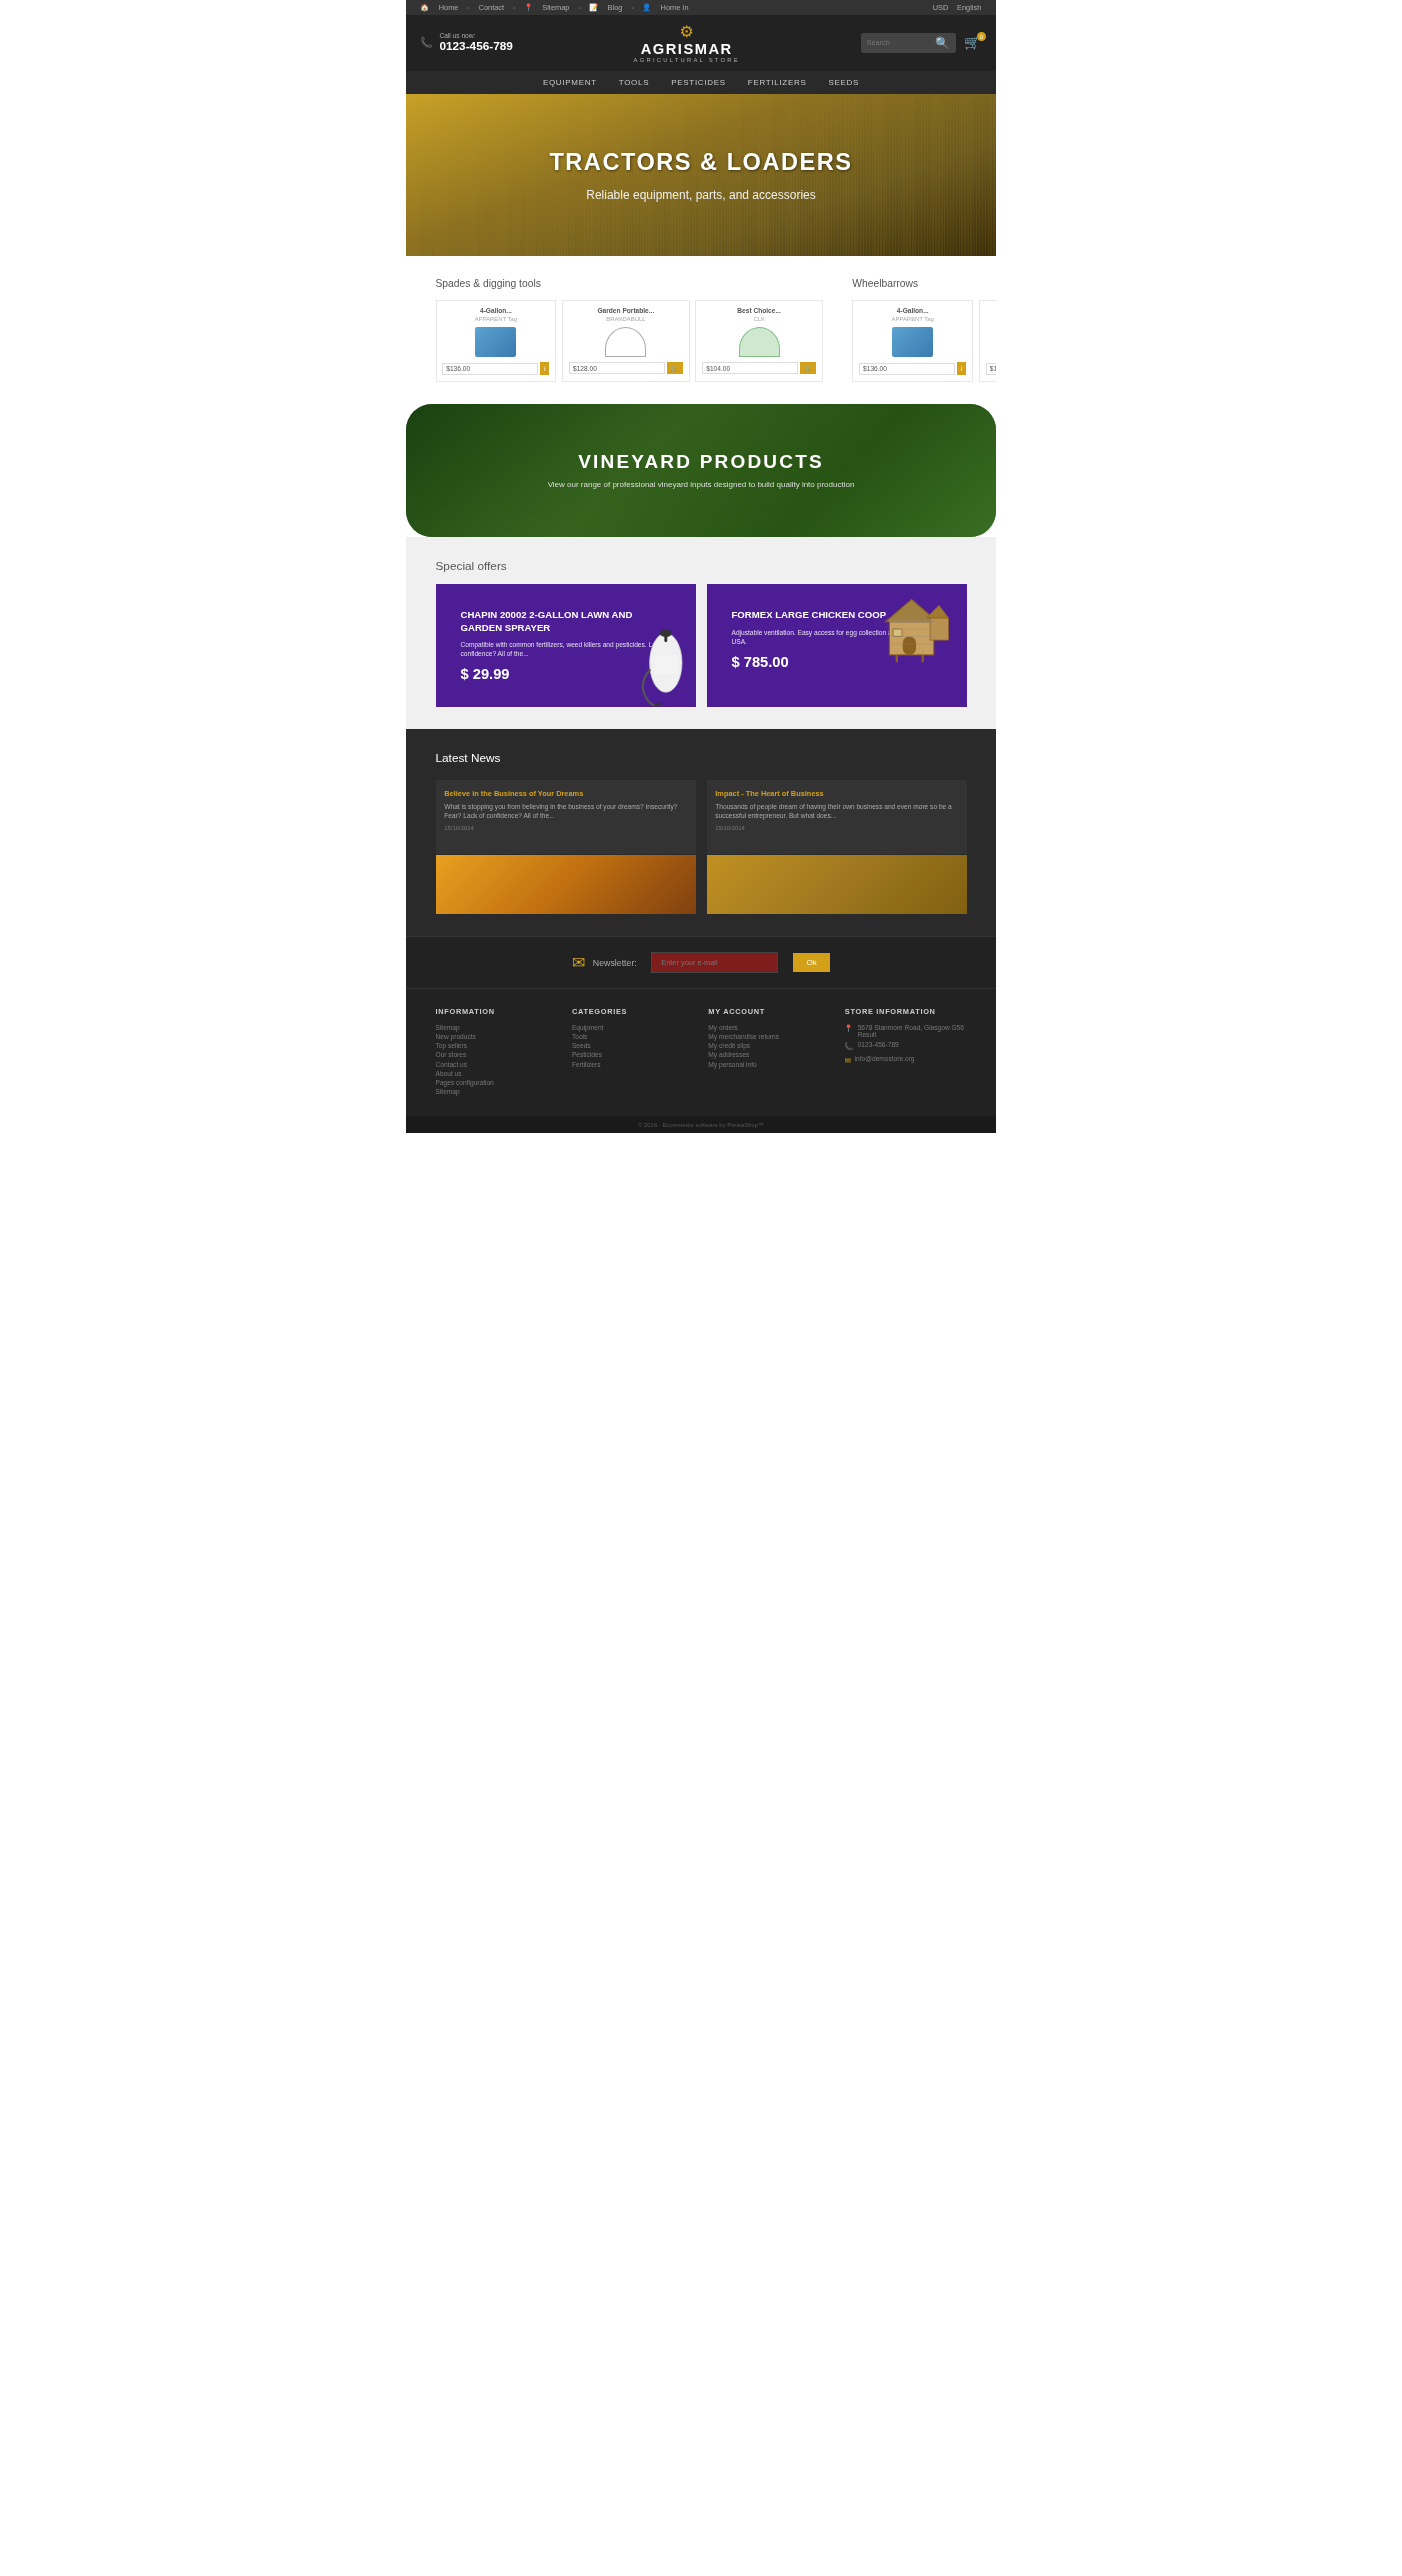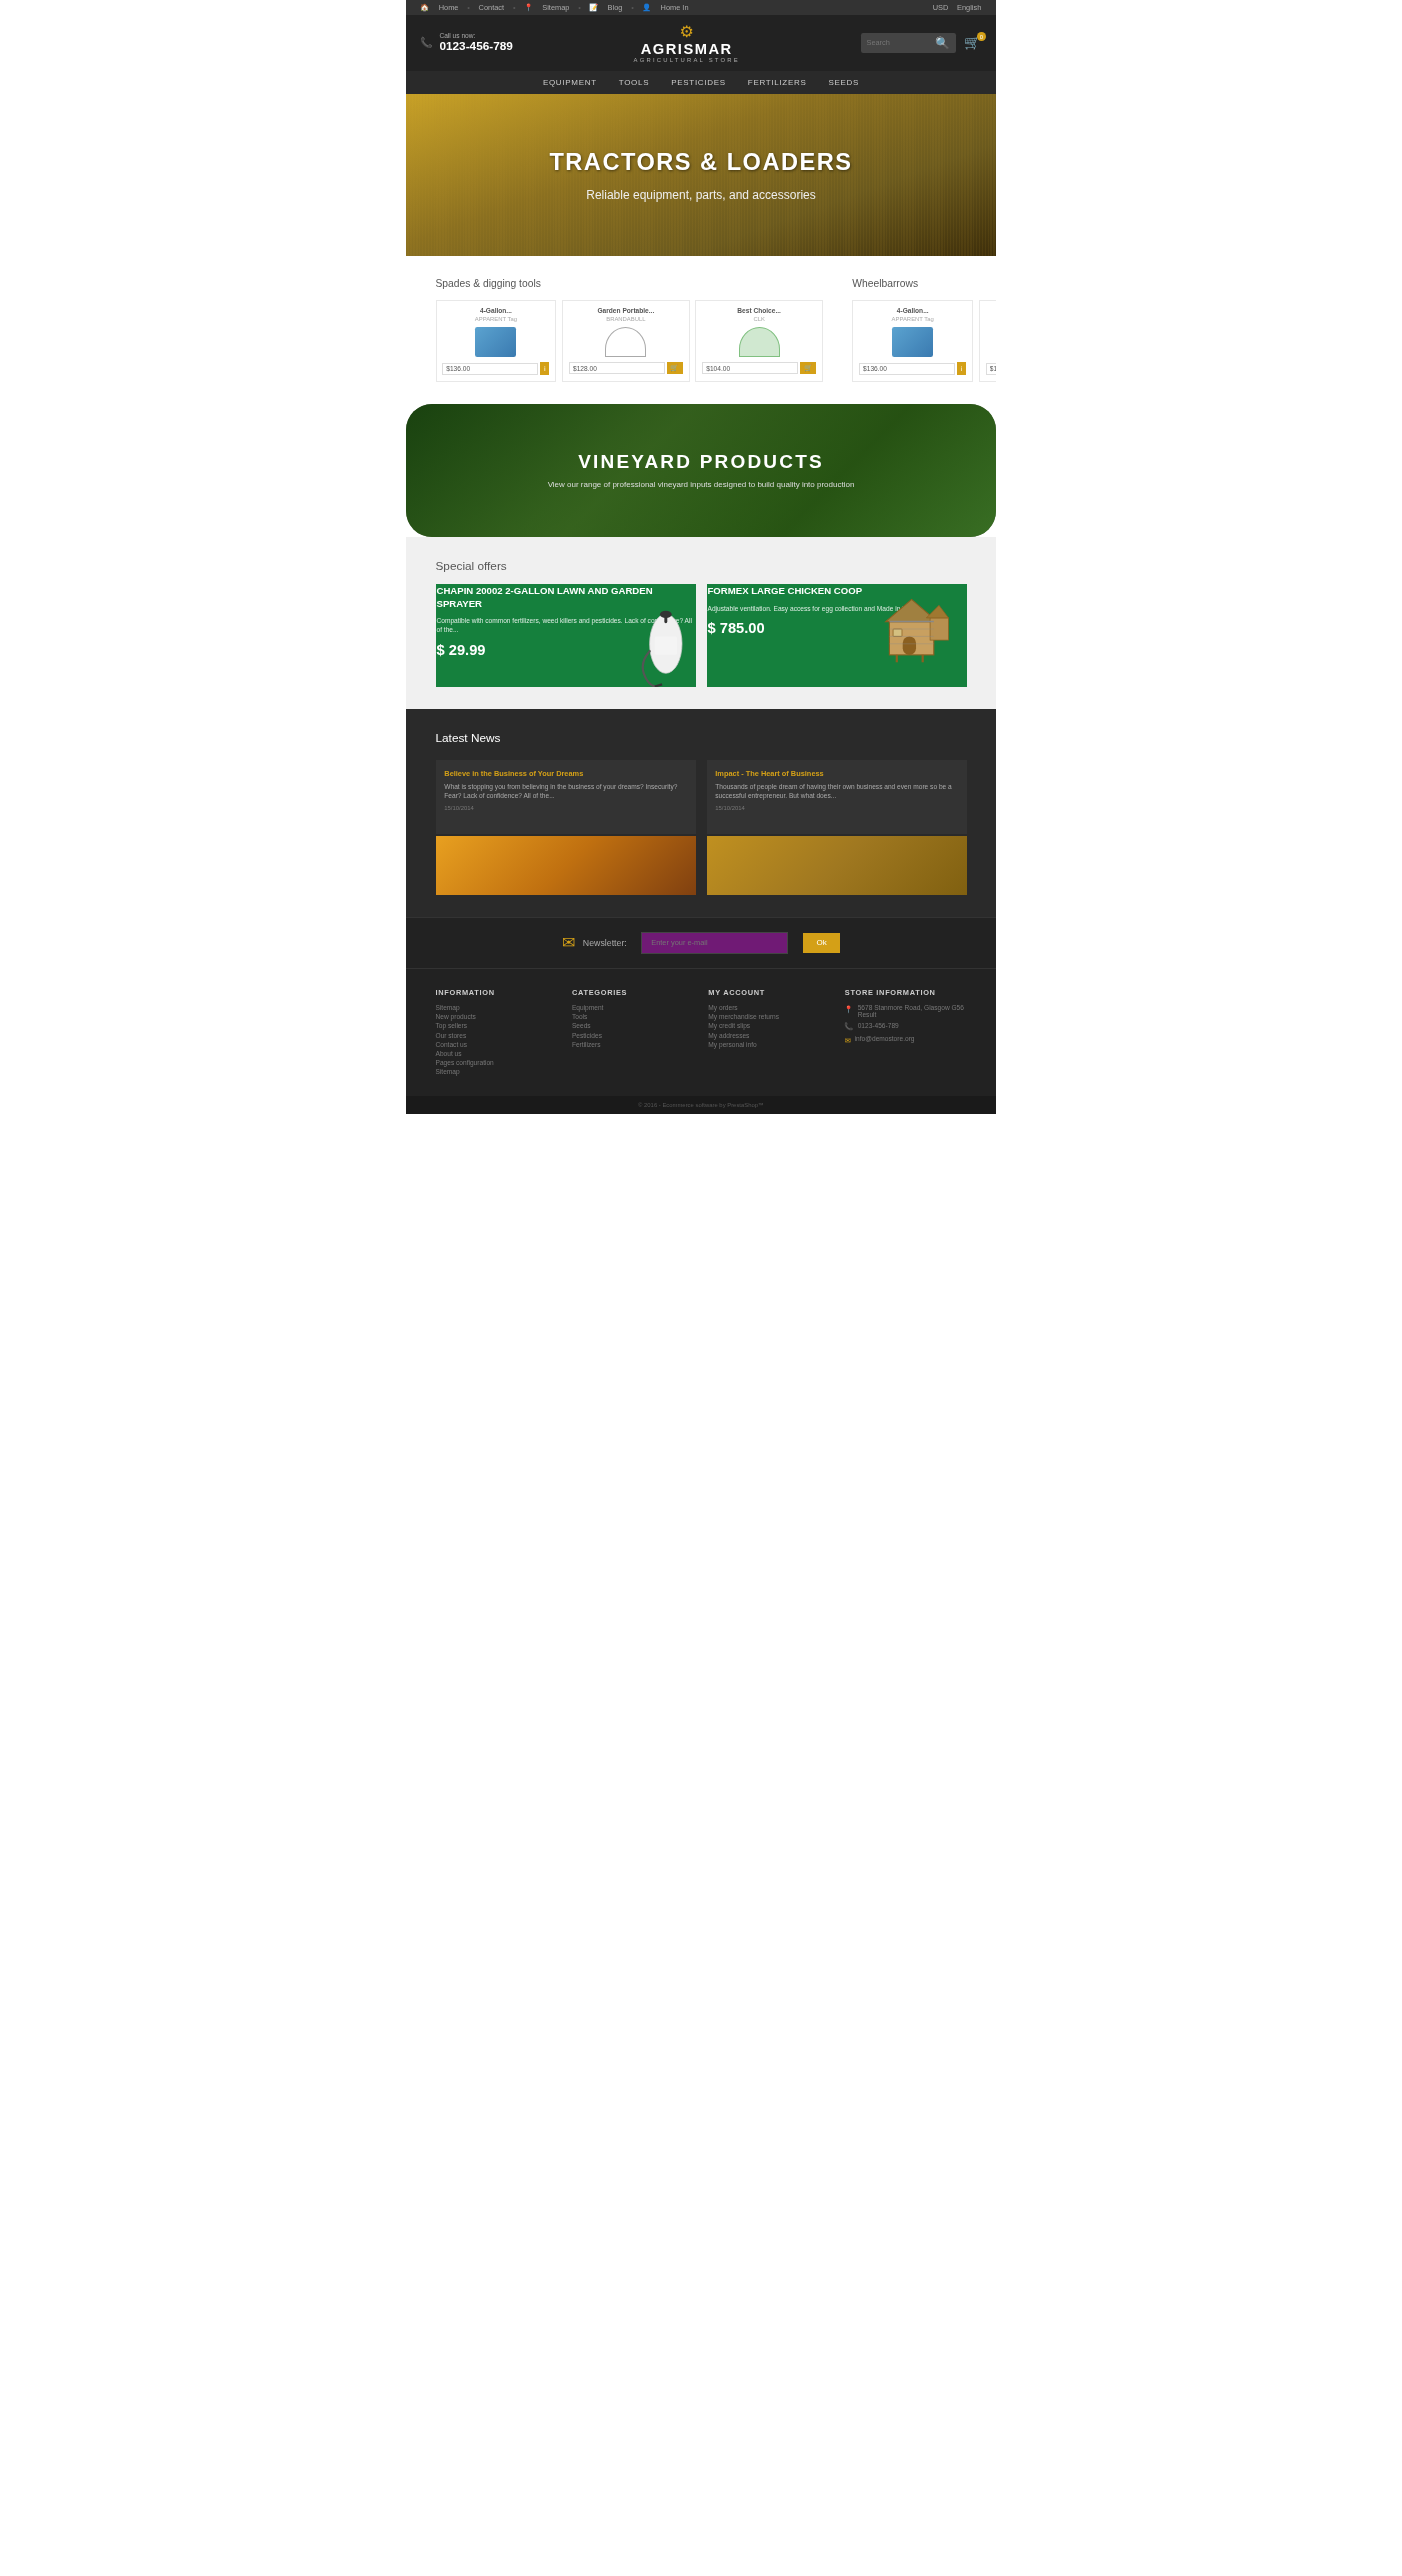--- a/index.html
+++ b/index.html
@@ -217,22 +217,22 @@
 
     
     .special-offers {
       background: #f0f0f0;
       padding: 22px 29.5px;
     }
     .special-offers h3 { font-size: 11.8px; color: #555; margin-bottom: 11px; font-weight: normal; }
     .offers-row { display: flex; gap: 11px; }
     .offer-card {
       flex: 1;
-      background: #15803d;
-      padding: 1px;
+      background: #4c1d95;
+      padding: 25px;
       position: relative;
       overflow: hidden;
       min-height: 103px;
     }
     .offer-card h4 { font-size: 9.6px; font-weight: bold; color: #fff; text-transform: uppercase; margin-bottom: 5.9px; line-height: 1.3; }
     .offer-card p { font-size: 6.6px; color: rgba(255,255,255,0.85); margin-bottom: 7.4px; line-height: 1.4; }
     .offer-price { font-size: 14.7px; font-weight: bold; color: #fff; }
     .offer-img-sprayer {
       position: absolute;
       right: -7.4px;
@@ -290,24 +290,24 @@
       gap: 14.7px;
       border-top: 0.7px solid #333;
       border-bottom: 0.7px solid #333;
     }
     .newsletter-left { display: flex; align-items: center; gap: 7.4px; }
     .mail-icon { color: #d4a017; font-size: 16px; }
     .newsletter-label { color: #aaa; font-size: 8.8px; }
     .newsletter-input {
       padding: 5.2px 8.8px;
       border: 0.7px solid #444;
-      background: #701a75;
+      background: #7f1d1d;
       color: #aaa;
       font-size: 7.4px;
-      width: 147px;
+      width: 127px;
       outline: none;
     }
     .btn-ok {
       background: #d4a017;
       color: #fff;
       border: none;
       padding: 5.2px 13.3px;
       font-size: 8px;
       cursor: pointer;
     }

